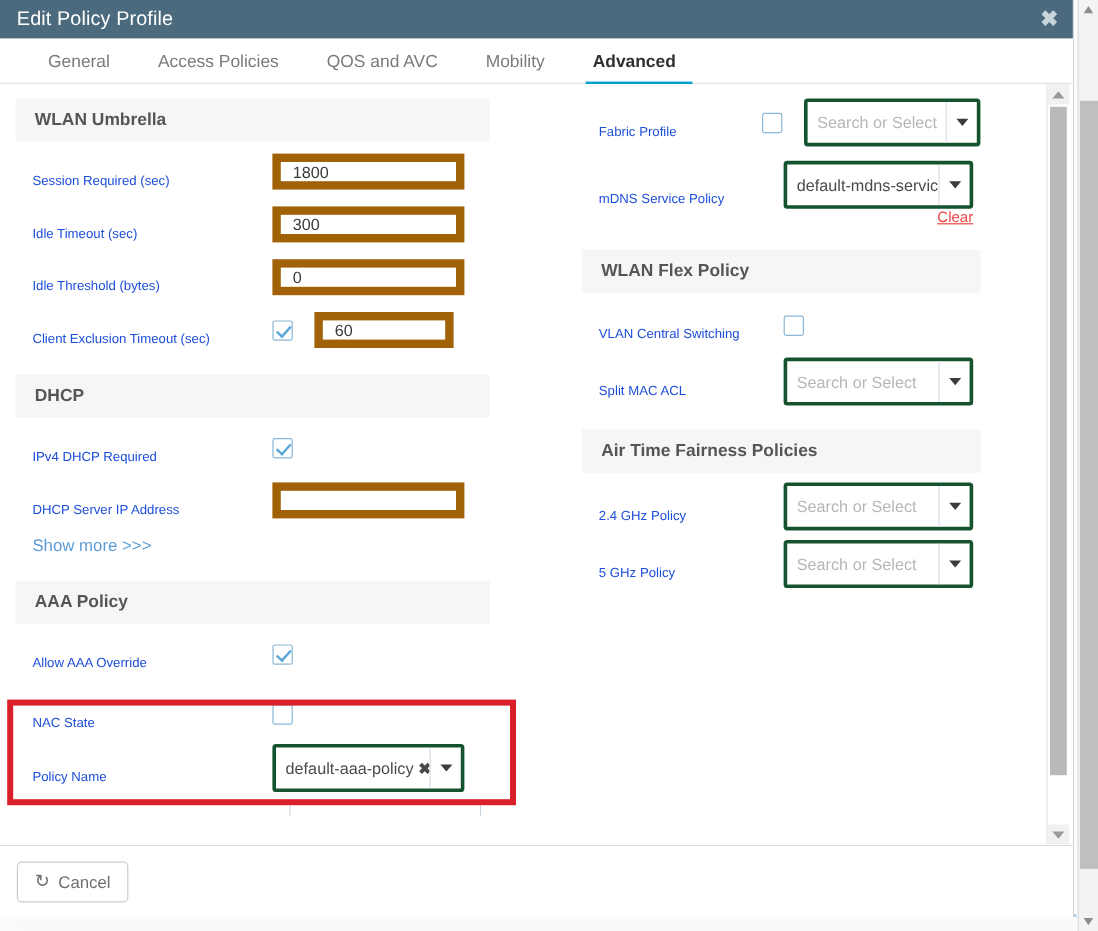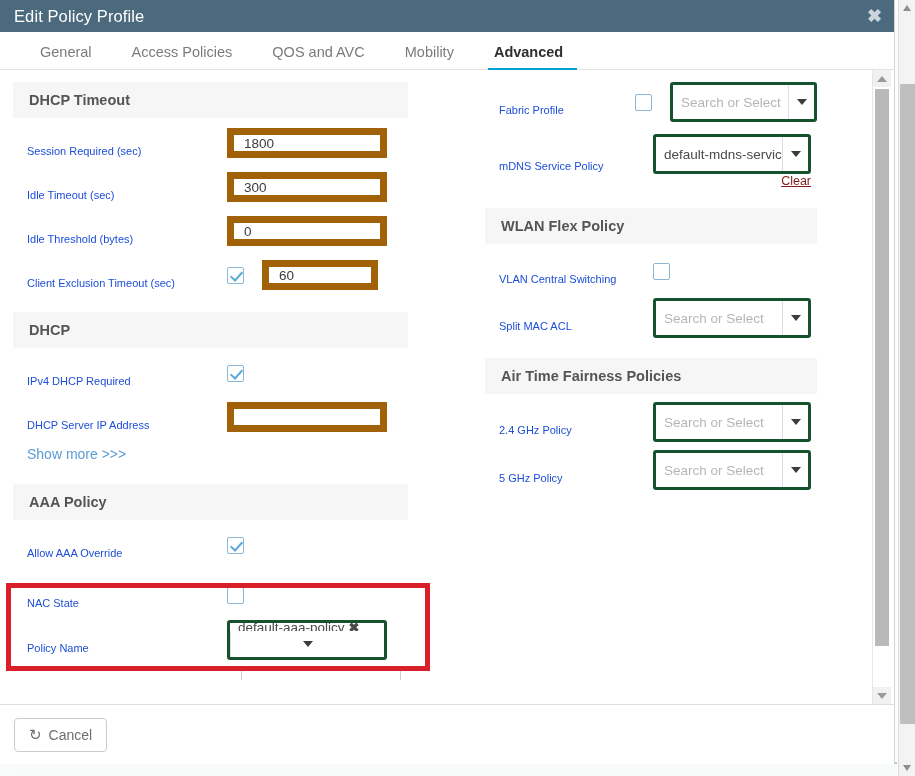--- a/index.html
+++ b/index.html
@@ -164,32 +164,32 @@
     display: flex; align-items: center; justify-content: center;
     cursor: pointer;
   }
   .combo .caret i {
     display: block;
     width: 0; height: 0;
     border-left: 5px solid transparent;
     border-right: 5px solid transparent;
     border-top: 6px solid #3c3c3c;
   }
-  .combo.w160 { width: 160px; flex-direction: column; }
+  .combo.w160 { width: 160px; }
   .combo.w158 { width: 158px; }
 
   .chipx {
     font-size: 13px; font-weight: bold; color: #4a4a4a;
     margin-left: 4px; cursor: pointer;
   }
 
   .clear-link {
     text-align: right;
     font-size: 12.5px;
-    color: #7f1d1d;
+    color: #ef4444;
     text-decoration: underline;
     cursor: pointer;
   }
   .showmore {
     margin: 10px 0 0 14px;
     font-size: 14px; color: #5b9bd5;
     cursor: pointer;
   }
 
   .partial-combo {
@@ -328,21 +328,21 @@
       <div class="tab">Mobility</div>
       <div class="tab active">Advanced</div>
     </div>
 
     <div class="body-wrap">
 
       <div class="columns">
 
         <div class="col-left">
 
-          <div class="section-hdr">DHCP Timeout</div>
+          <div class="section-hdr">WLAN Umbrella</div>
 
           <div class="row">
             <div class="lbl">Session Required (sec)</div>
             <input class="txt w160" value="1800" style="">
           </div>
 
           <div class="row">
             <div class="lbl">Idle Timeout (sec)</div>
             <input class="txt w160" value="300" style="">
           </div>

